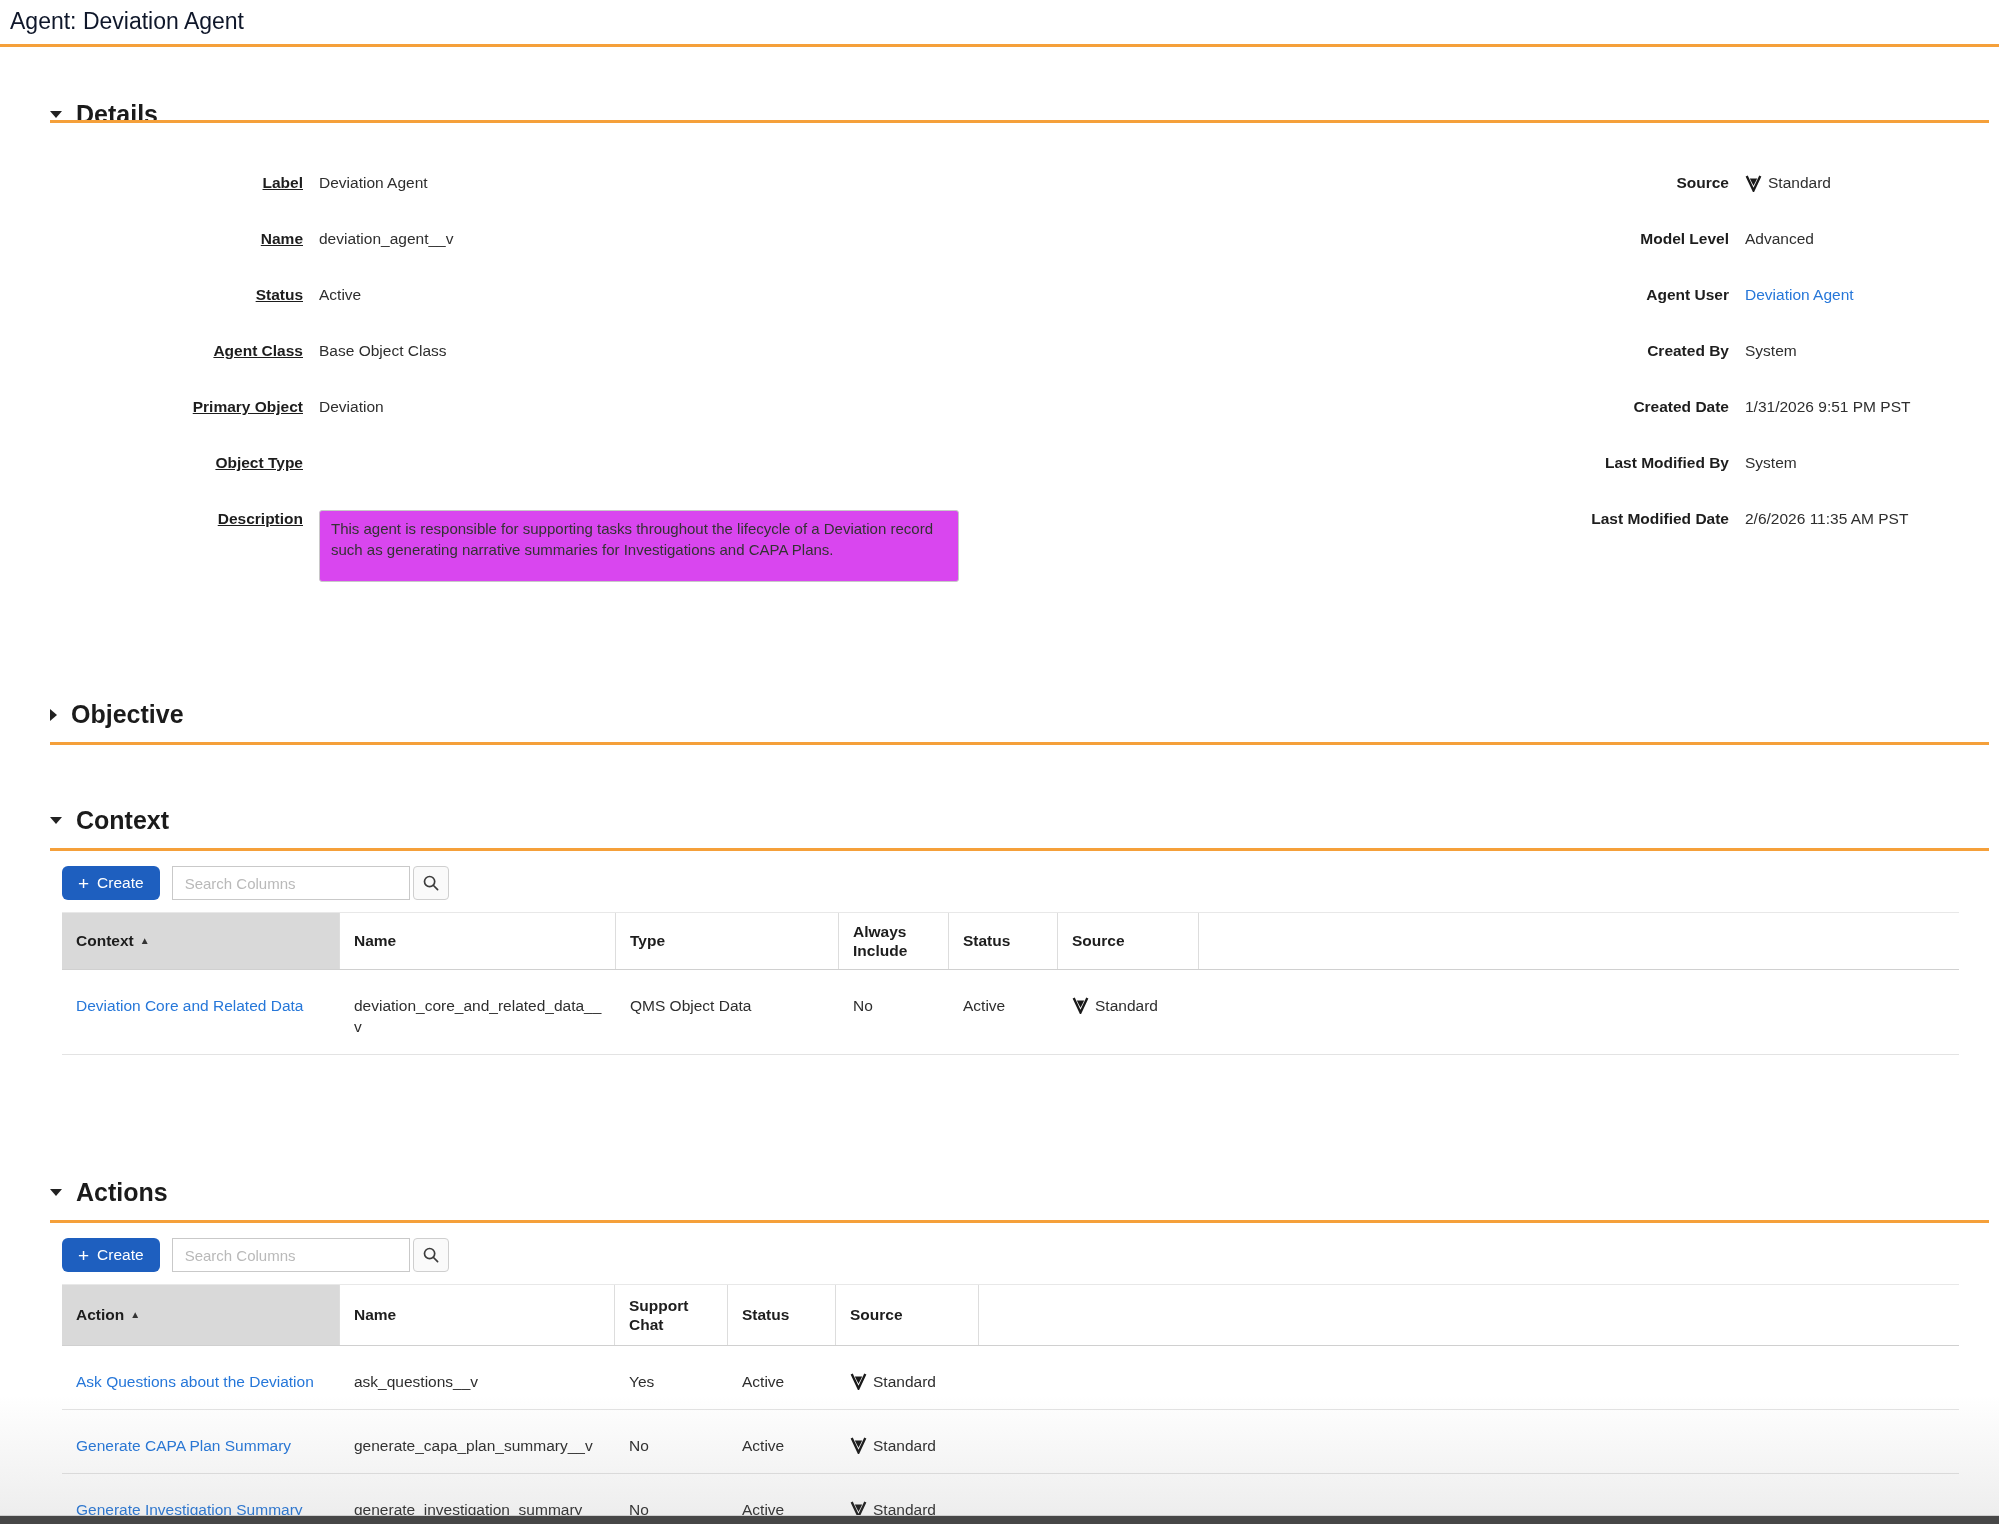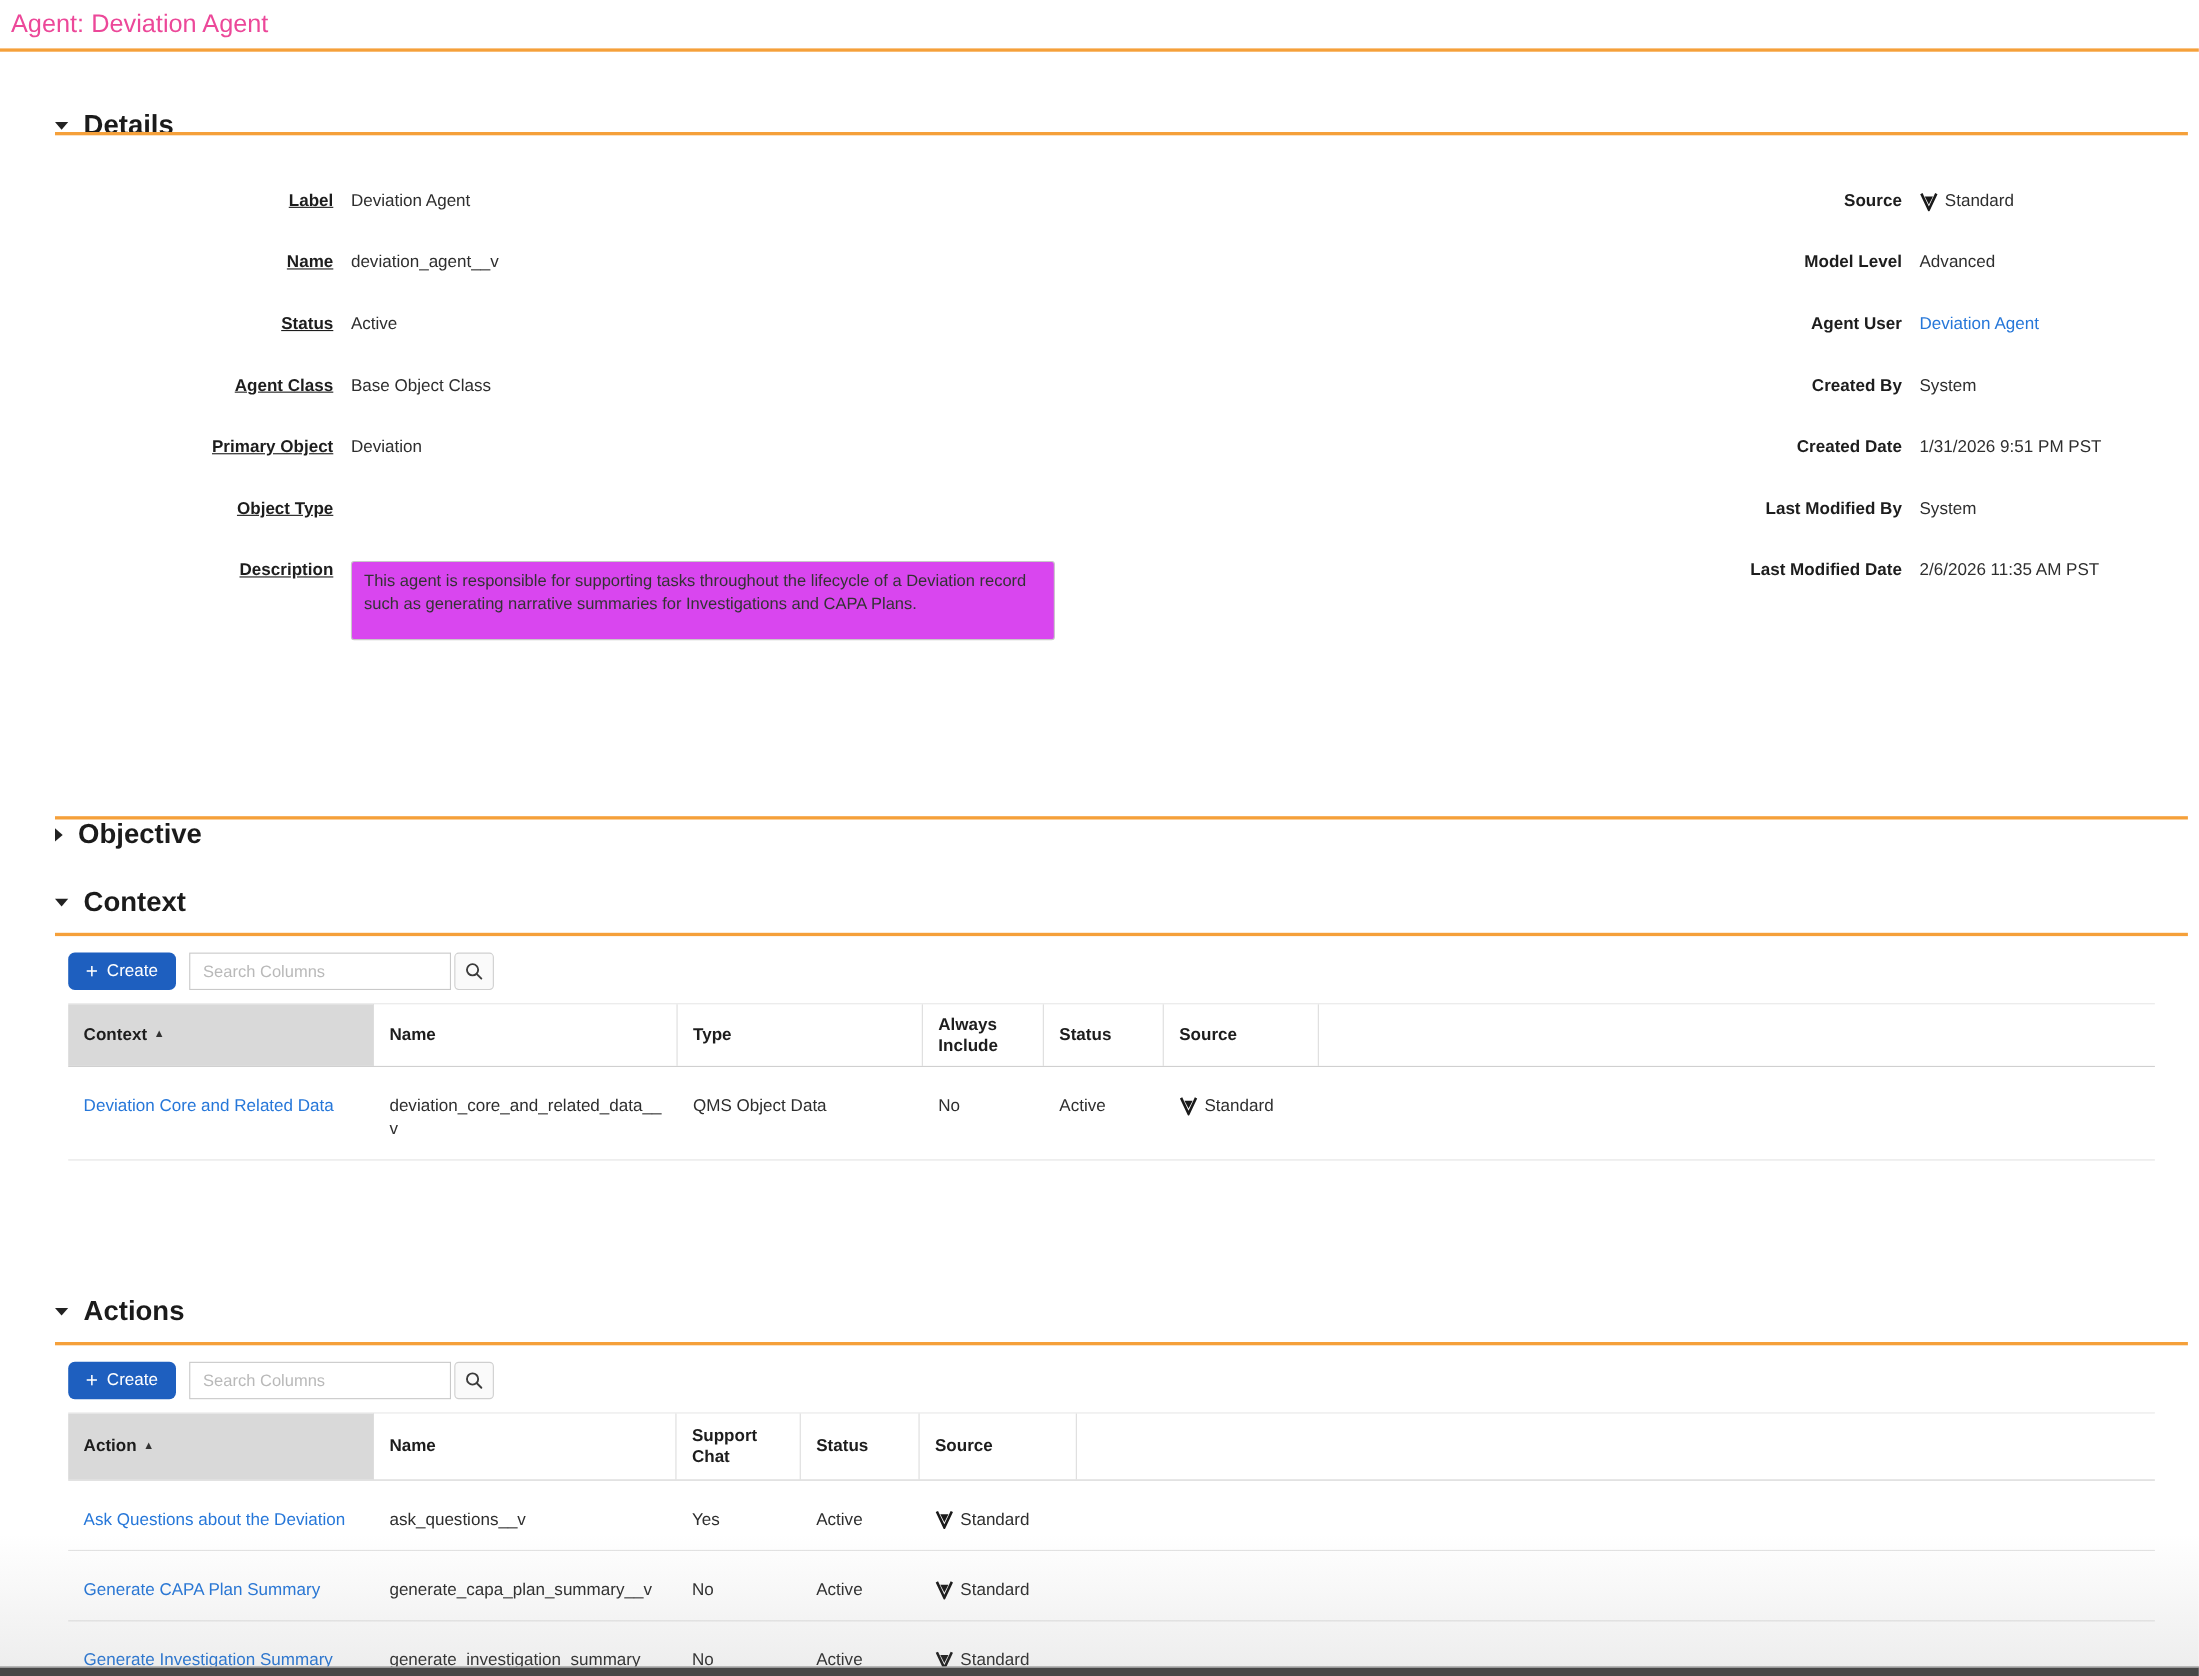--- a/index.html
+++ b/index.html
@@ -8,21 +8,21 @@
     position: relative;
     background: #ffffff;
     font-family: "Liberation Sans", "DejaVu Sans", sans-serif;
     color: #2e2e2e;
     overflow: hidden;
   }
 
   
   .page-title {
     position: absolute; left: 10px; top: 8px;
-    font-size: 23px; color: #ec4899;
+    font-size: 23px; color: #0f172a;
   }
   .top-rule {
     position: absolute; top: 44px; left: 0; right: 0;
     height: 3px; background: #F5A03A;
   }
 
   
   .section-header {
     position: absolute; left: 50px; right: 10px;
     display: flex; align-items: center; gap: 14px;
@@ -203,21 +203,21 @@
   <div class="field-row">
     <div class="f-label">Last Modified By</div>
     <div class="f-value">System</div>
   </div>
   <div class="field-row">
     <div class="f-label">Last Modified Date</div>
     <div class="f-value">2/6/2026 11:35 AM PST</div>
   </div>
 </div>
 
-<div class="section-header" style="top:700px;margin-top:44px;">
+<div class="section-header" style="top:700px;">
   <span class="caret-right"></span>
   <span class="section-title">Objective</span>
 </div>
 <div class="section-rule" style="top:742px;"></div>
 
 <div class="section-header" style="top:806px;">
   <span class="caret-down"></span>
   <span class="section-title">Context</span>
 </div>
 <div class="section-rule" style="top:848px;"></div>

